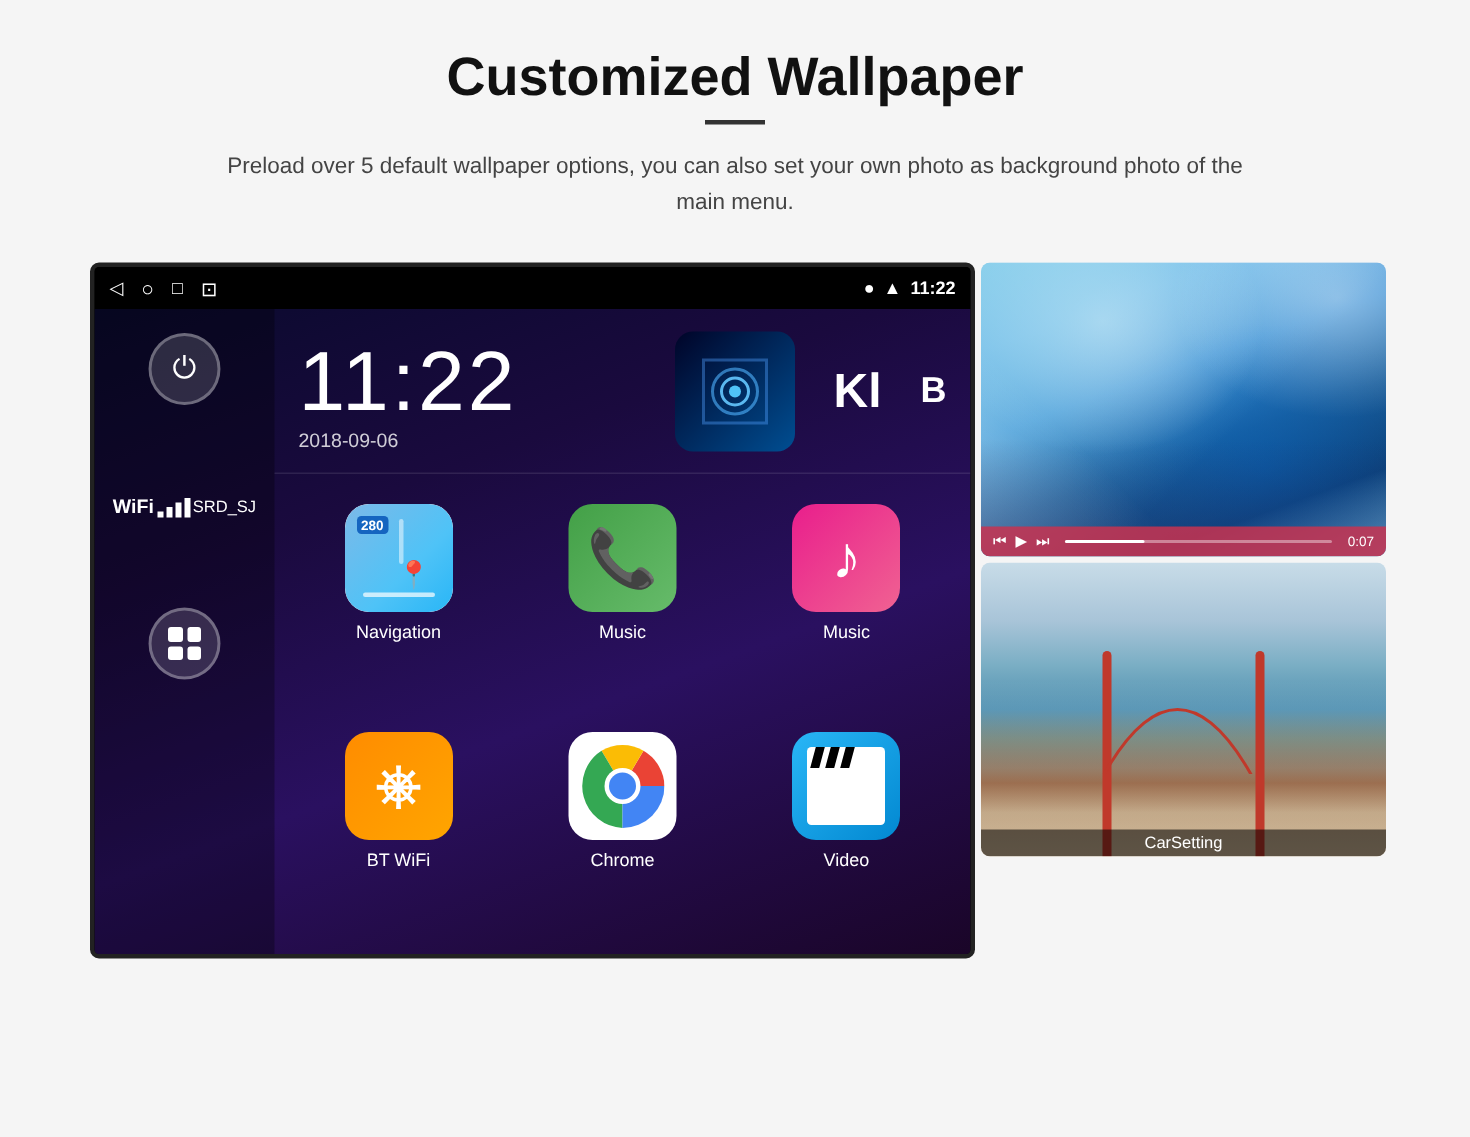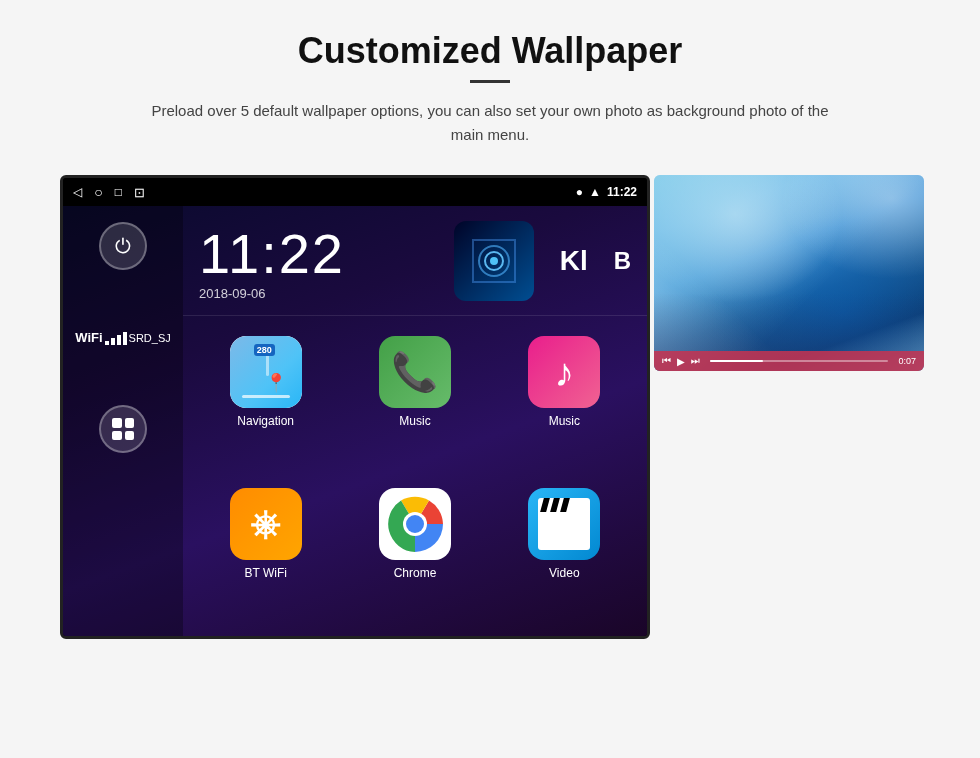--- a/index.html
+++ b/index.html
@@ -501,36 +501,36 @@
           <div class="radio-icon-box">
 
             <div style="position:relative;width:50px;height:50px;display:flex;align-items:center;justify-content:center;">
               <div style="position:absolute;width:44px;height:44px;border:2px solid rgba(80,160,255,0.4);border-radius:50;"></div>
               <div style="position:absolute;width:32px;height:32px;border:2px solid rgba(80,180,255,0.6);border-radius:50%;"></div>
               <div style="position:absolute;width:20px;height:20px;border:2px solid rgba(100,200,255,0.9);border-radius:50%;"></div>
               <div style="width:8px;height:8px;background:#4FC3F7;border-radius:50%;position:absolute;"></div>
             </div>
           </div>
 
-          <div style="color:#fff;font-size:28px;font-weight:bold;margin:0 6px;">Kl</div>
+          <div style="color:#fff;font-size:32px;font-weight:bold;margin:0 6px;">Kl</div>
 
           <div style="color:#fff;font-size:24px;font-weight:bold;">B</div>
         </div>
 
         <div class="app-grid">
 
           <div class="app-item">
             <div class="app-icon" style="background:linear-gradient(135deg,#fff 0%,#e0f0ff 100%);position:relative;">
 
               <div style="position:absolute;inset:0;border-radius:16px;overflow:hidden;background:linear-gradient(135deg,#7CB9E8 0%,#4FC3F7 60%,#29B6F6 100%);"></div>
 
               <div style="position:absolute;bottom:10px;left:12px;right:12px;height:3px;background:rgba(255,255,255,0.7);border-radius:2px;"></div>
               <div style="position:absolute;top:10px;left:50%;width:3px;height:30px;background:rgba(255,255,255,0.5);border-radius:2px;"></div>
 
-              <div style="position:absolute;top:8px;left:24px;background:#1565C0;color:#fff;font-size:9px;font-weight:bold;padding:1px 3px;border-radius:3px;">280</div>
+              <div style="position:absolute;top:8px;left:8px;background:#1565C0;color:#fff;font-size:9px;font-weight:bold;padding:1px 3px;border-radius:3px;">280</div>
 
               <div style="position:absolute;bottom:14px;right:14px;color:#F44336;font-size:18px;">📍</div>
             </div>
             <span class="app-label">Navigation</span>
           </div>
 
           <div class="app-item">
             <div class="app-icon icon-phone">
               <span class="phone-handset">📞</span>
             </div>
@@ -607,15 +607,33 @@
           <span class="media-icon-sm">▶</span>
           <span class="media-icon-sm">⏭</span>
           <div style="flex:1;height:2px;background:rgba(255,255,255,0.4);margin:0 4px;border-radius:1px;">
             <div style="width:30%;height:100%;background:#fff;border-radius:1px;"></div>
           </div>
           <span class="media-time">0:07</span>
         </div>
       </div>
     </div>
 
+    <div class="wallpaper-thumb" style="height:196px;">
+      <div class="thumb-bottom-content" style="height:196px;width:270px;">
+        <div class="fog-overlay"></div>
+
+        <div class="bridge-tower" style="left:30%;height:70%;background:#C0392B;"></div>
+        <div class="bridge-tower" style="right:30%;height:70%;background:#C0392B;"></div>
+
+        <div style="position:absolute;bottom:28%;left:30%;right:30%;height:50%;overflow:hidden;">
+          <svg width="100%" height="100%">
+            <path d="M0,100 Q50,10 100,100" stroke="#C0392B" stroke-width="2" fill="none"></path>
+          </svg>
+        </div>
+
+        <div class="carsetting-bar">
+          <span>CarSetting</span>
+        </div>
+      </div>
+    </div>
 
   </div>
 </div>
 
 </body></html>

